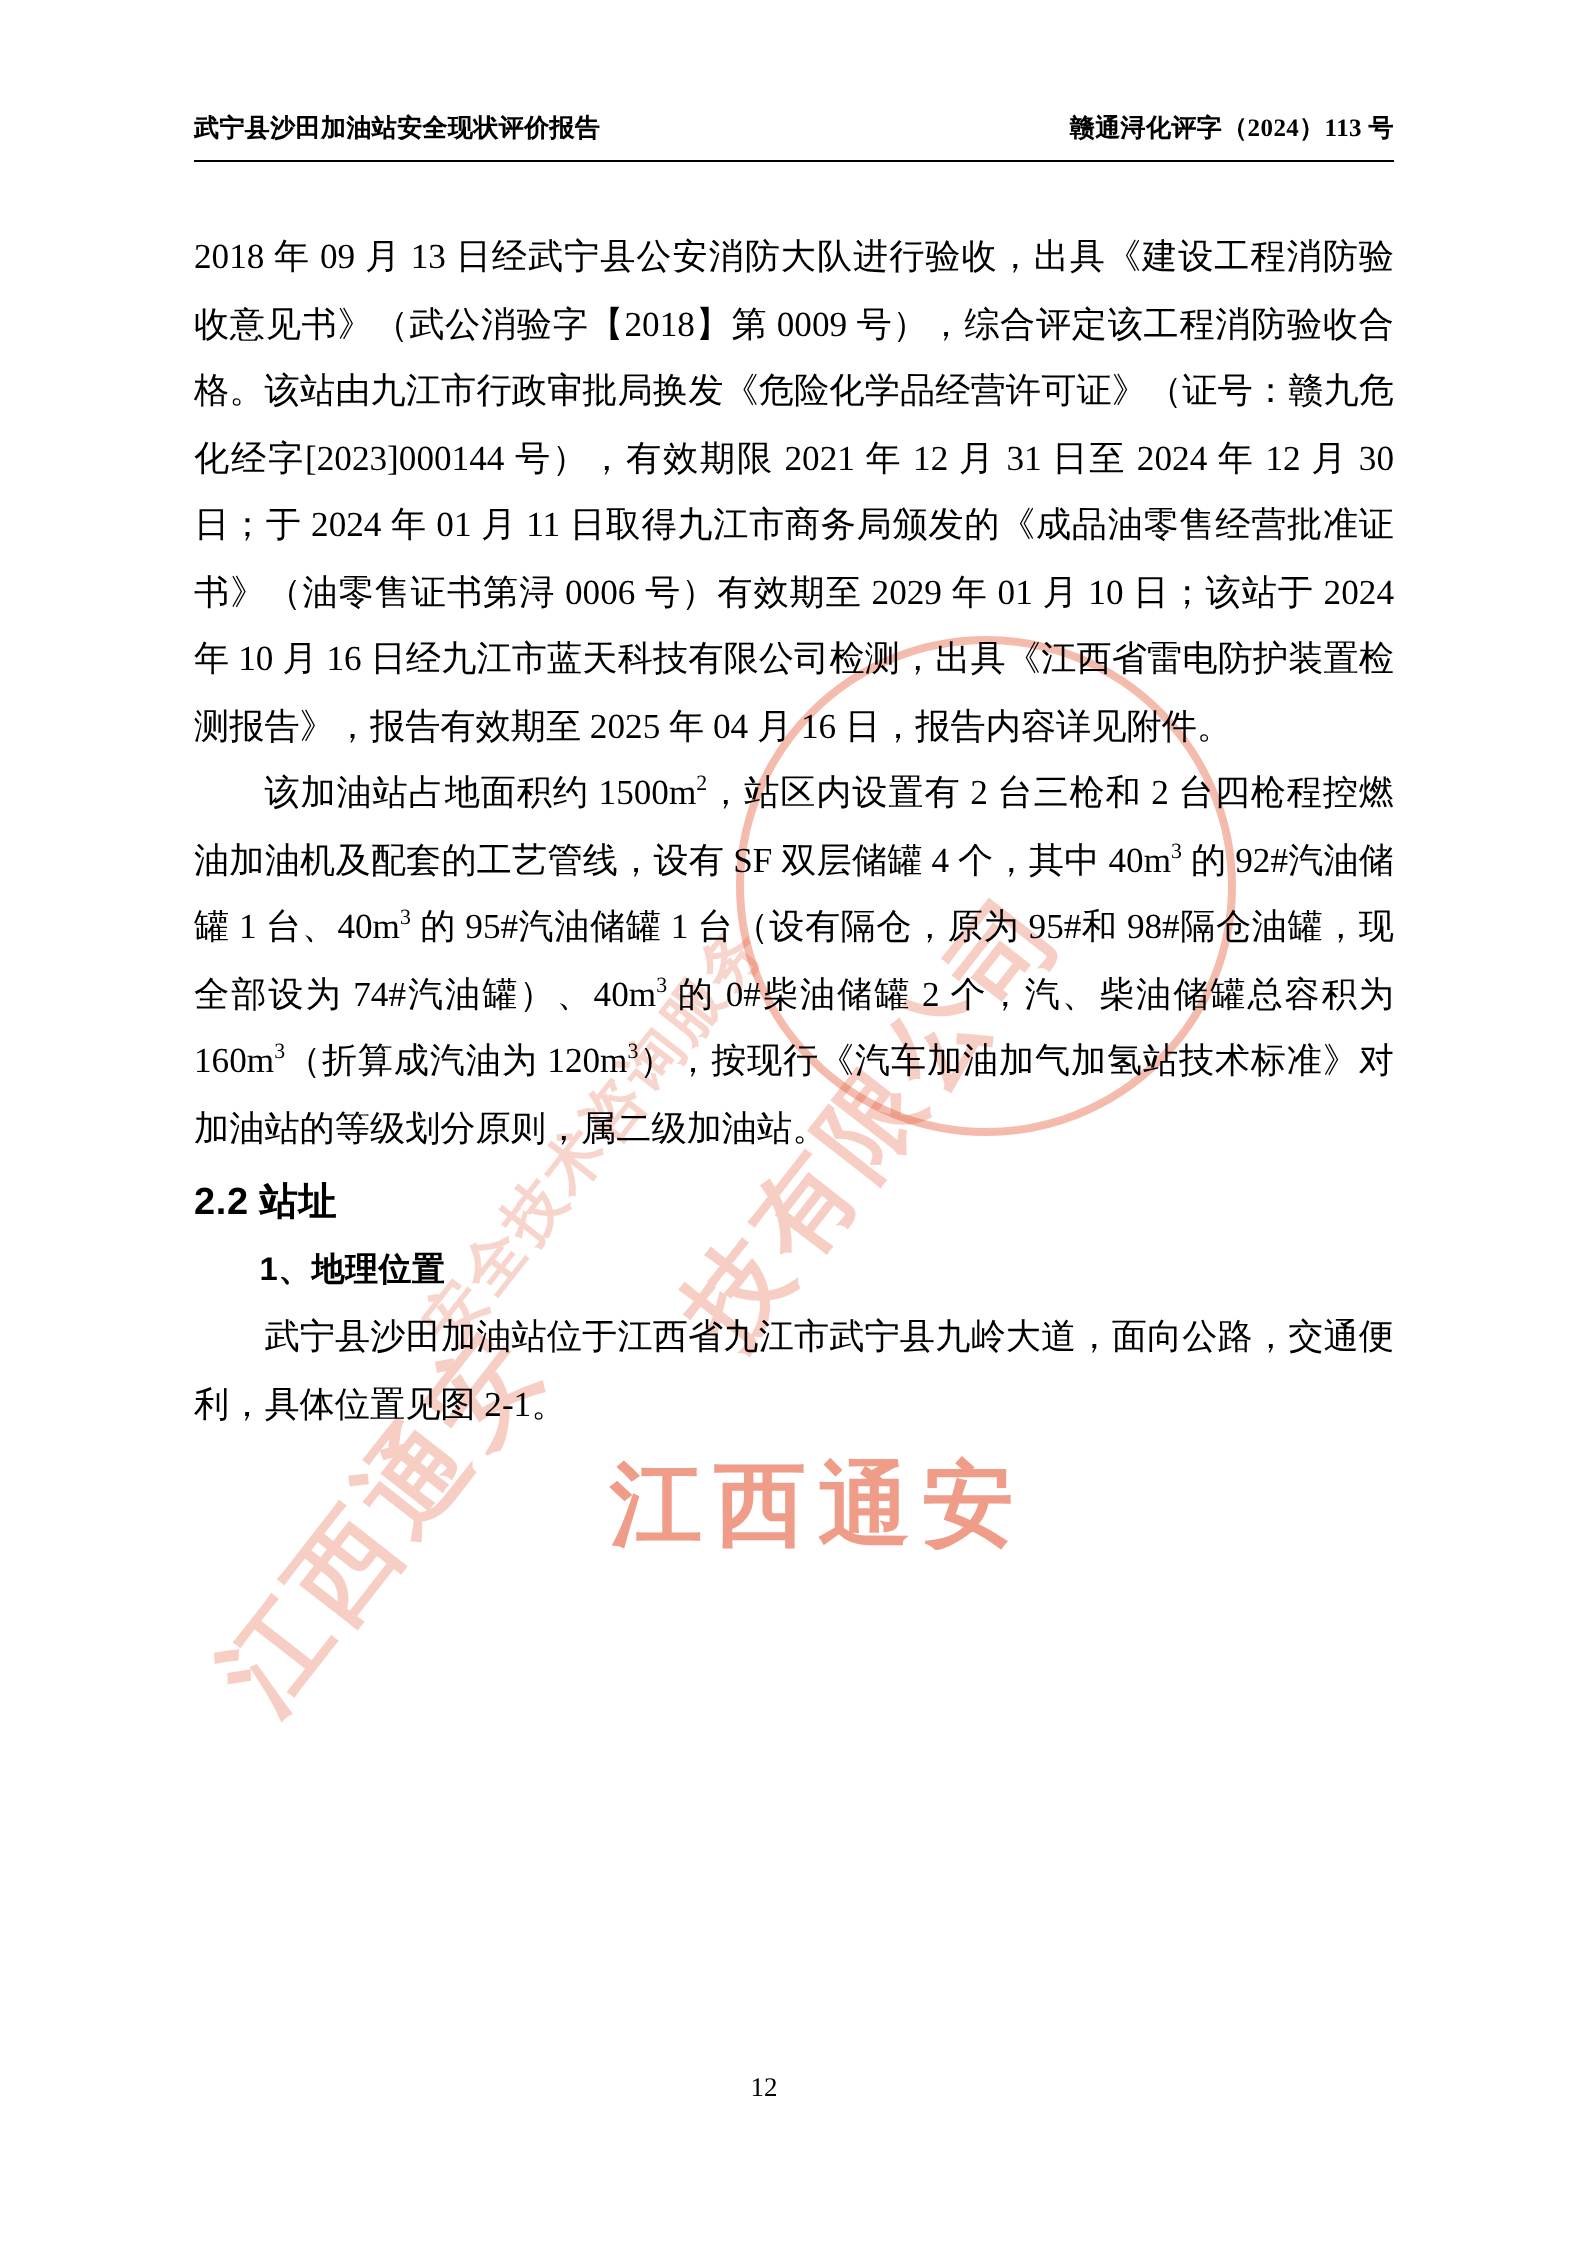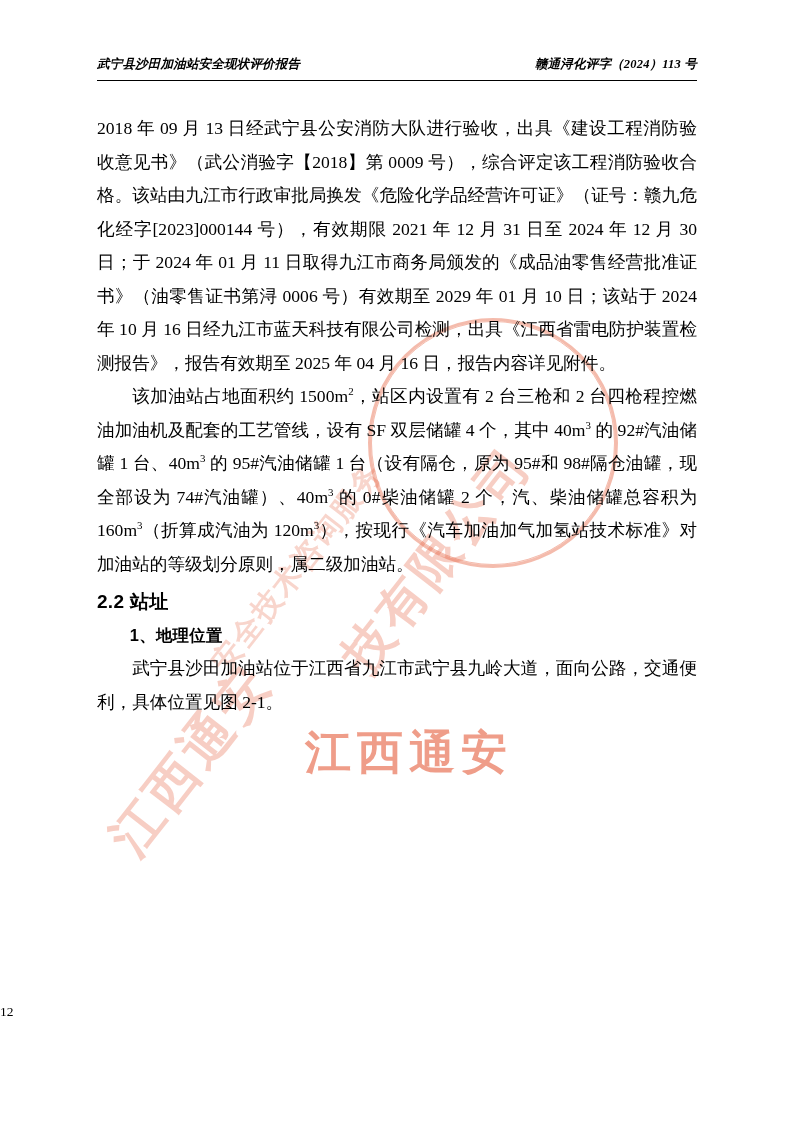--- a/index.html
+++ b/index.html
@@ -22,21 +22,20 @@
     position: absolute;
     top: 56px;
     left: 97px;
     width: 600px;
     display: flex;
     justify-content: space-between;
     align-items: baseline;
     font-size: 12.5px;
     font-weight: bold;
     letter-spacing: 0.2px;
-    font-style: italic;
   }
   .header .h-left { white-space: nowrap; }
   .header .h-right { white-space: nowrap; }
 
   .header-rule {
     position: absolute;
     top: 80px;
     left: 97px;
     width: 600px;
     height: 1px;
@@ -86,24 +85,24 @@
     font-weight: bold;
     font-size: 16.4px;
     line-height: 33.5px;
     text-indent: 2em;
     letter-spacing: 0.3px;
   }
 
   
   .footer {
     position: absolute;
-    top: 1004px;
+    top: 1036px;
     left: 0;
     width: 764px;
-    text-align: left;
+    text-align: center;
     font-size: 13.5px;
   }
 
   
   .wm-layer {
     position: absolute;
     inset: 0;
     pointer-events: none;
     overflow: hidden;
   }

